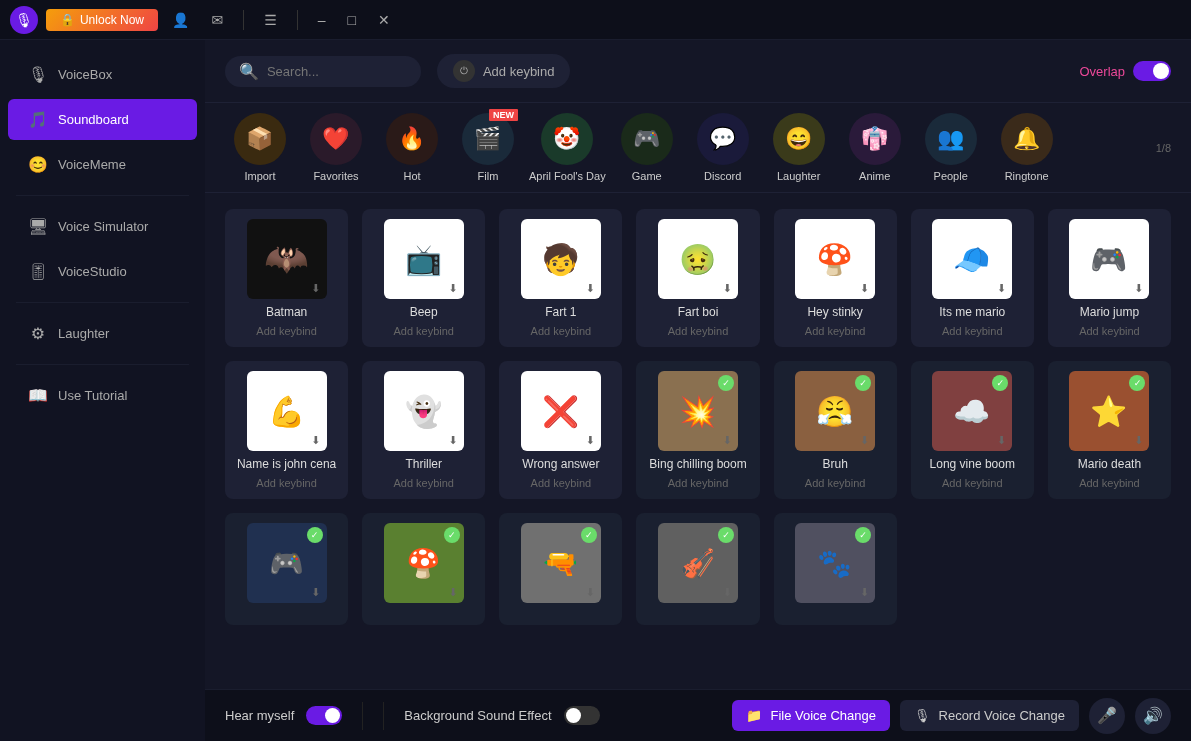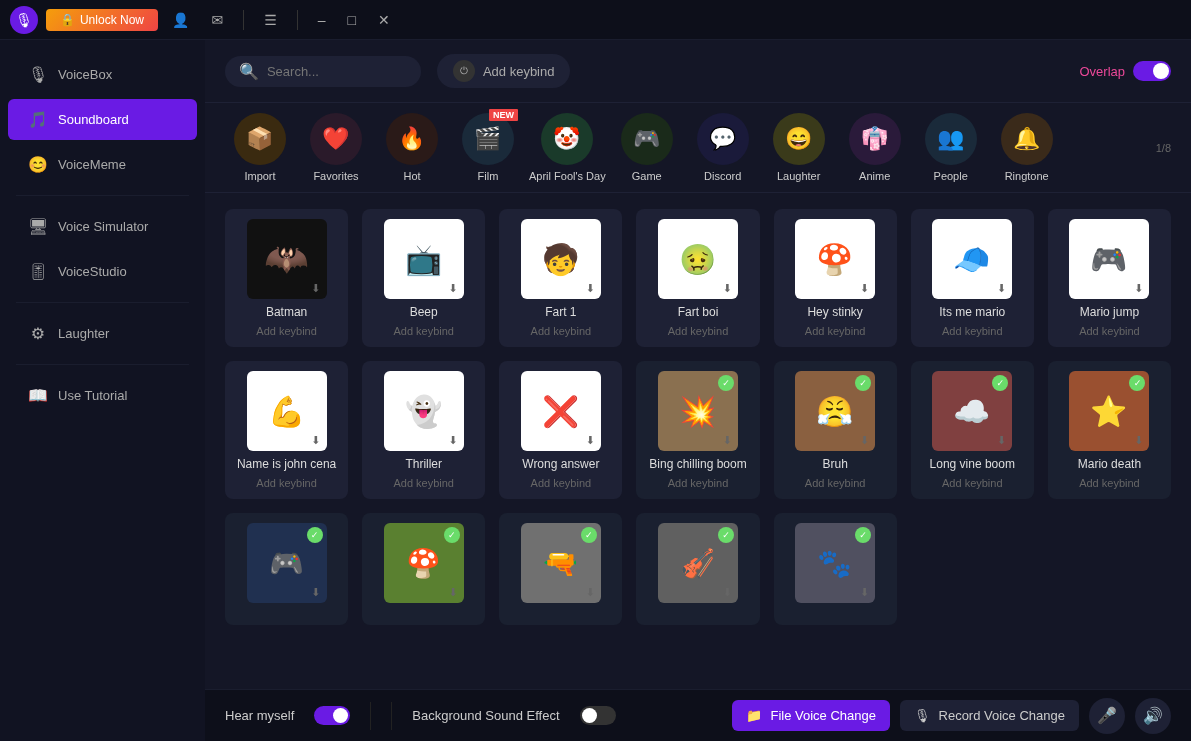--- a/index.html
+++ b/index.html
@@ -71,21 +71,21 @@
     .sound-thumb { width: 80px; height: 80px; border-radius: 6px; display: flex; align-items: center; justify-content: center; font-size: 36px; background: #fff; overflow: hidden; position: relative; }
     .sound-thumb.dark { background: #111; }
     .sound-thumb.gray { background: #8a8a8a; }
     .sound-name { font-size: 12px; color: #ddd; text-align: center; }
     .sound-keybind { font-size: 11px; color: #666; cursor: pointer; }
     .download-icon { position: absolute; bottom: 4px; right: 6px; font-size: 11px; color: #666; }
     .check-badge { position: absolute; top: 4px; right: 4px; width: 16px; height: 16px; background: #6a1be4; border-radius: 50%; display: flex; align-items: center; justify-content: center; font-size: 9px; }
 
     
     .bottombar { height: 52px; background: #0d0f1a; border-top: 1px solid #1a1d2e; display: flex; align-items: center; padding: 0 20px; gap: 20px; flex-shrink: 0; }
-    .bottom-section { display: flex; align-items: center; gap: 20px; font-size: 13px; color: #ccc; }
+    .bottom-section { display: flex; align-items: center; gap: 12px; font-size: 13px; color: #ccc; }
     .toggle-sm { width: 36px; height: 19px; border-radius: 10px; position: relative; cursor: pointer; flex-shrink: 0; }
     .toggle-sm.on { background: #6a1be4; }
     .toggle-sm.on::after { content: ''; width: 15px; height: 15px; background: #fff; border-radius: 50%; position: absolute; top: 2px; right: 2px; }
     .toggle-sm.off { background: #333; }
     .toggle-sm.off::after { content: ''; width: 15px; height: 15px; background: #fff; border-radius: 50%; position: absolute; top: 2px; left: 2px; }
     .bottom-sep { width: 1px; height: 28px; background: #222; }
     .bottom-actions { margin-left: auto; display: flex; gap: 10px; align-items: center; }
     .action-btn { display: flex; align-items: center; gap: 8px; padding: 8px 14px; border-radius: 6px; border: none; cursor: pointer; font-size: 13px; }
     .action-btn.file { background: #6a1be4; color: #fff; }
     .action-btn.record { background: #1e2135; color: #ccc; }

